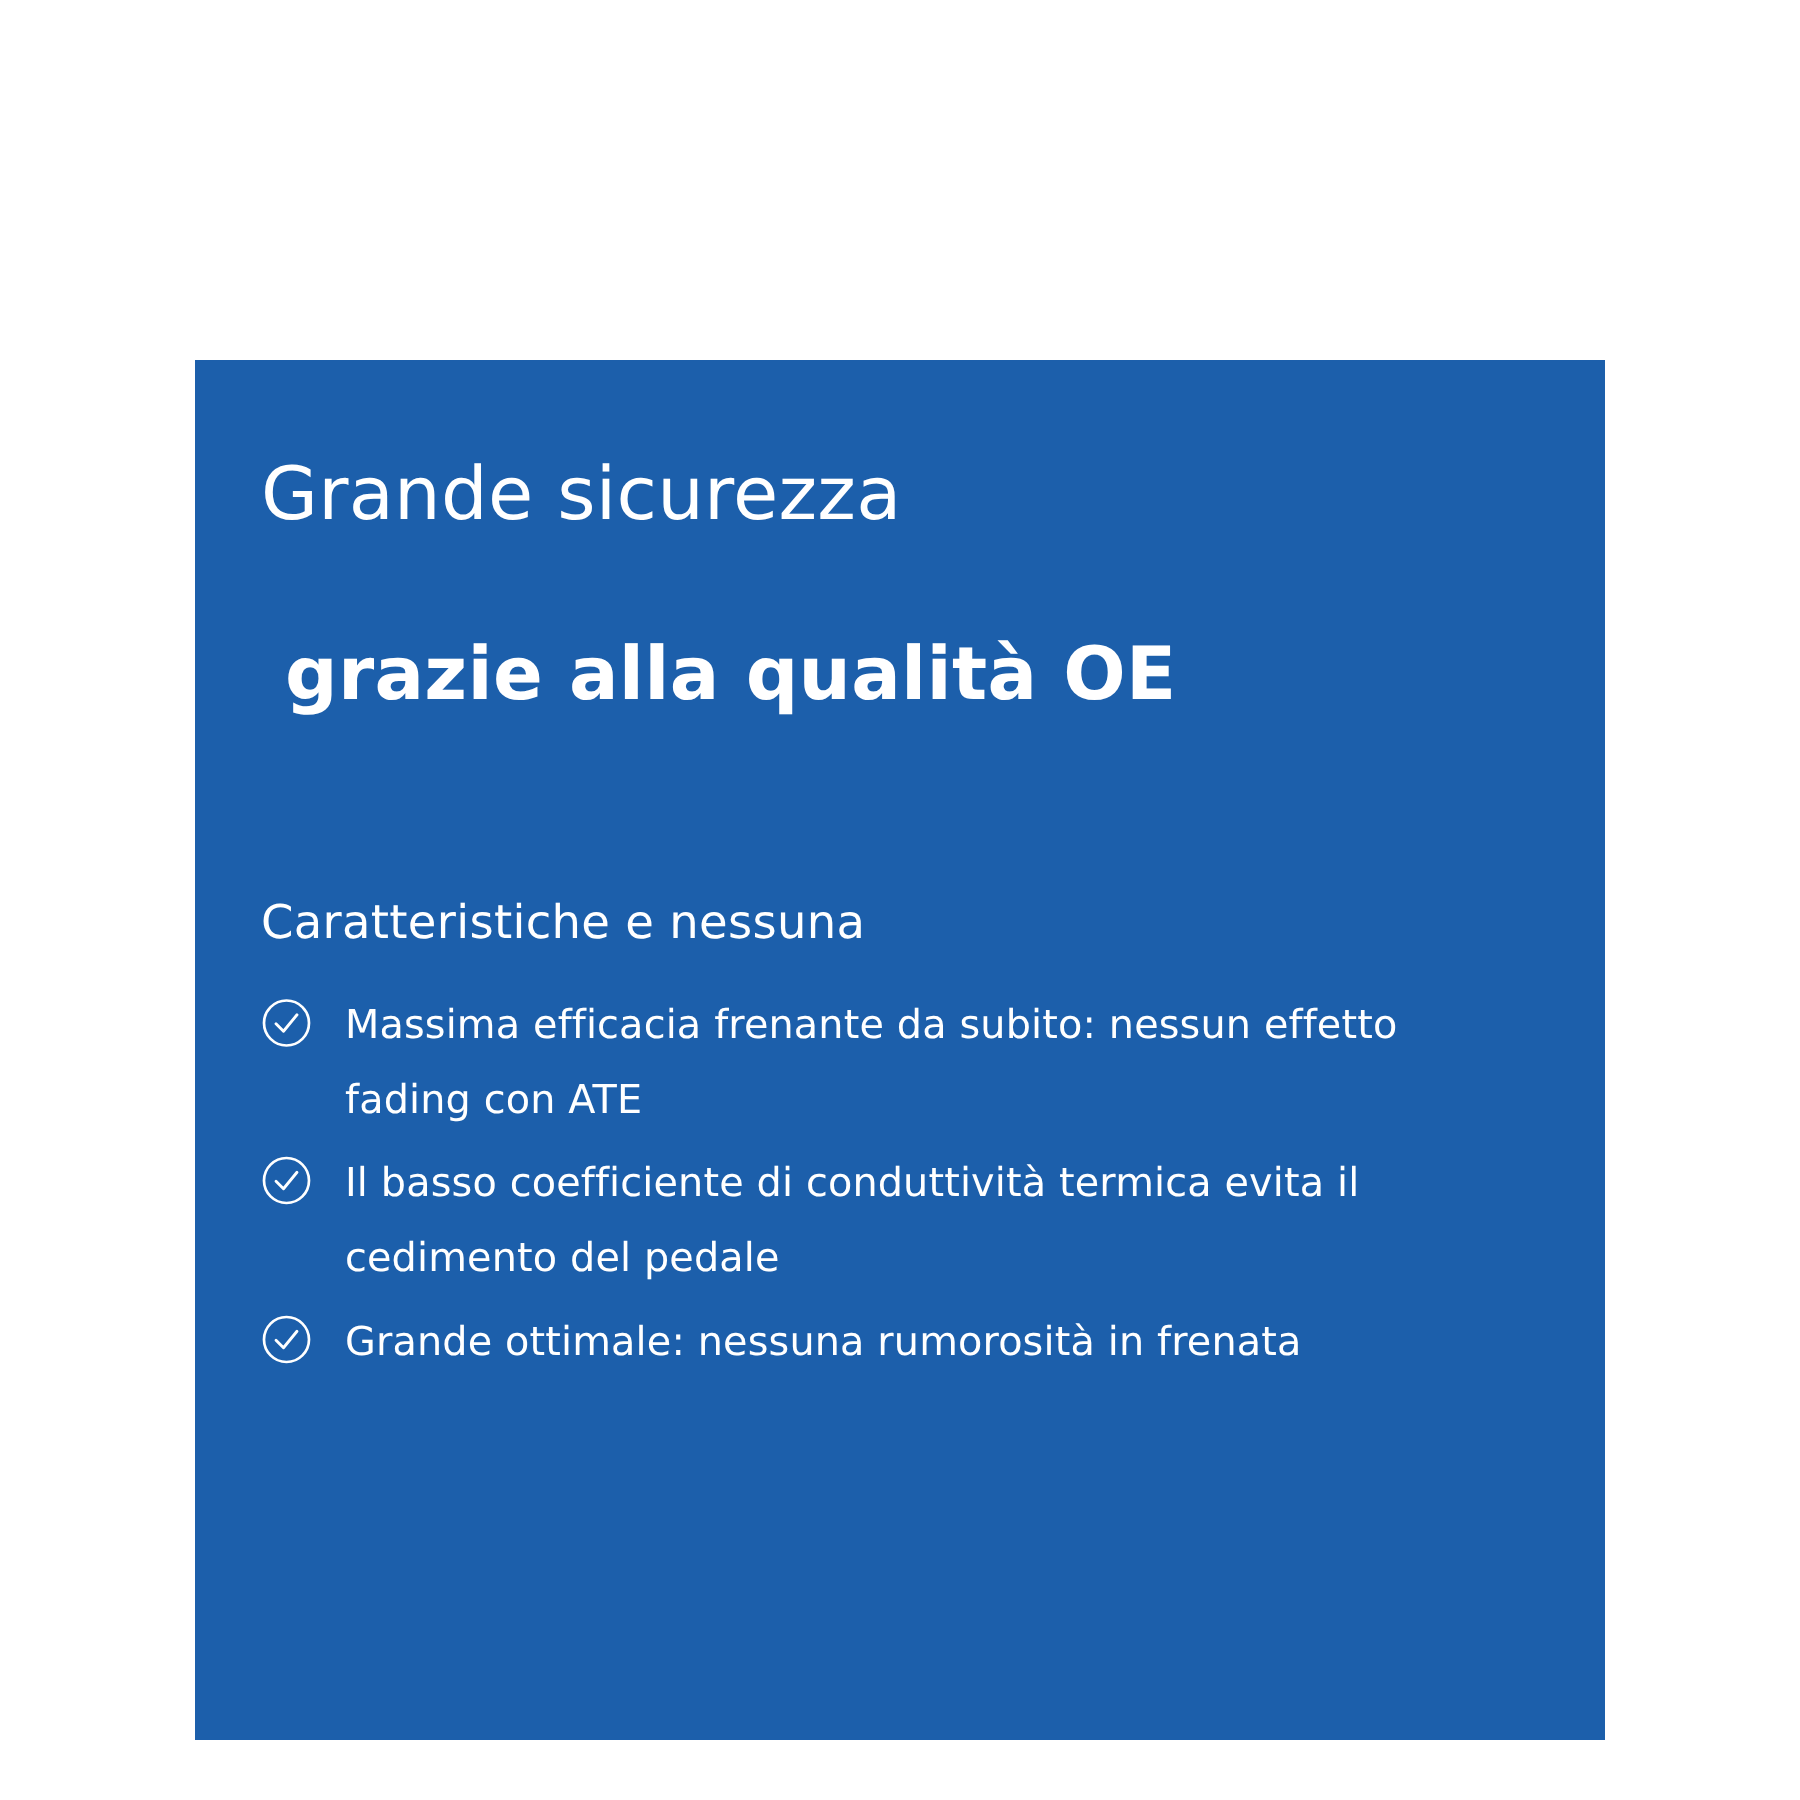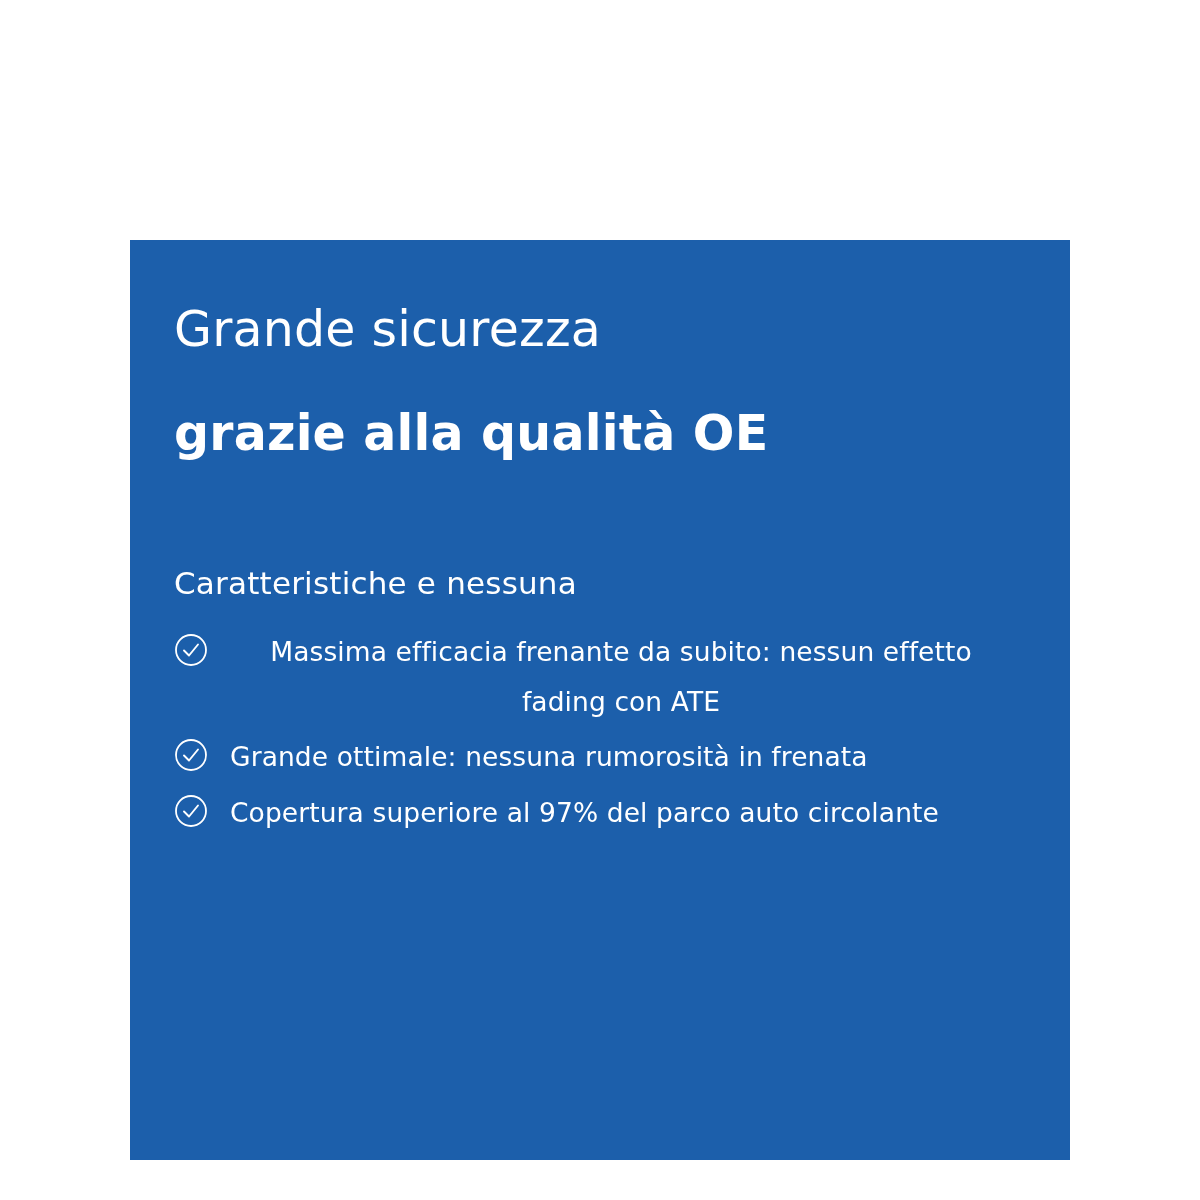--- a/index.html
+++ b/index.html
@@ -39,42 +39,41 @@
     margin: 0;
     padding-top: 14px;
   }
   .headline-bold {
     font-family: "DejaVu Sans", sans-serif;
     font-weight: 700;
     font-size: 49px;
     line-height: 1.15;
     color: #ffffff;
     letter-spacing: 0.2px;
-    margin: 0;
+    margin: 16px;
     padding-top: 48px;
   }
   .subhead {
     font-family: "DejaVu Sans", sans-serif;
     font-weight: 400;
     font-size: 31px;
     color: #ffffff;
     margin: 0;
     padding-top: 102px;
     letter-spacing: 0.2px;
   }
   ul.benefits {
     list-style: none;
     margin: 0;
     padding: 26px 0 0 0;
   }
   ul.benefits li {
     display: flex;
     align-items: flex-start;
     margin-bottom: 6px;
-    text-align: center;
   }
   .check {
     flex: 0 0 auto;
     width: 34px;
     height: 34px;
     margin-top: 6px;
     margin-right: 22px;
   }
   .check svg {
     display: block;
@@ -111,27 +110,27 @@
         </span>
         <span class="benefit-text">Massima efficacia frenante da subito: nessun effetto fading con ATE</span>
       </li>
       <li>
         <span class="check">
           <svg width="34" height="34" viewBox="0 0 34 34" aria-hidden="true">
             <circle cx="17" cy="17" r="15" fill="none" stroke="#ffffff" stroke-width="1.8"></circle>
             <polyline points="10,17.5 15,22.5 24,11.5" fill="none" stroke="#ffffff" stroke-width="1.9" stroke-linecap="round" stroke-linejoin="round"></polyline>
           </svg>
         </span>
-        <span class="benefit-text">Grande ottimale: nessuna rumorosità in frenata</span>
+        <span class="benefit-text">Il basso coefficiente di conduttività termica evita il cedimento del pedale</span>
       </li>
       <li>
         <span class="check">
           <svg width="34" height="34" viewBox="0 0 34 34" aria-hidden="true">
             <circle cx="17" cy="17" r="15" fill="none" stroke="#ffffff" stroke-width="1.8"></circle>
             <polyline points="10,17.5 15,22.5 24,11.5" fill="none" stroke="#ffffff" stroke-width="1.9" stroke-linecap="round" stroke-linejoin="round"></polyline>
           </svg>
         </span>
-        <span class="benefit-text">Copertura superiore al 97% del parco auto circolante</span>
+        <span class="benefit-text">Grande ottimale: nessuna rumorosità in frenata</span>
       </li>
     </ul>
 
   </section>
 </div>
 
 </body></html>

